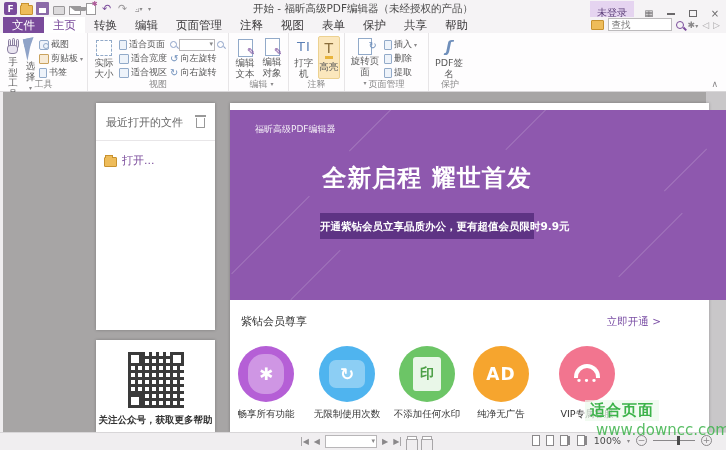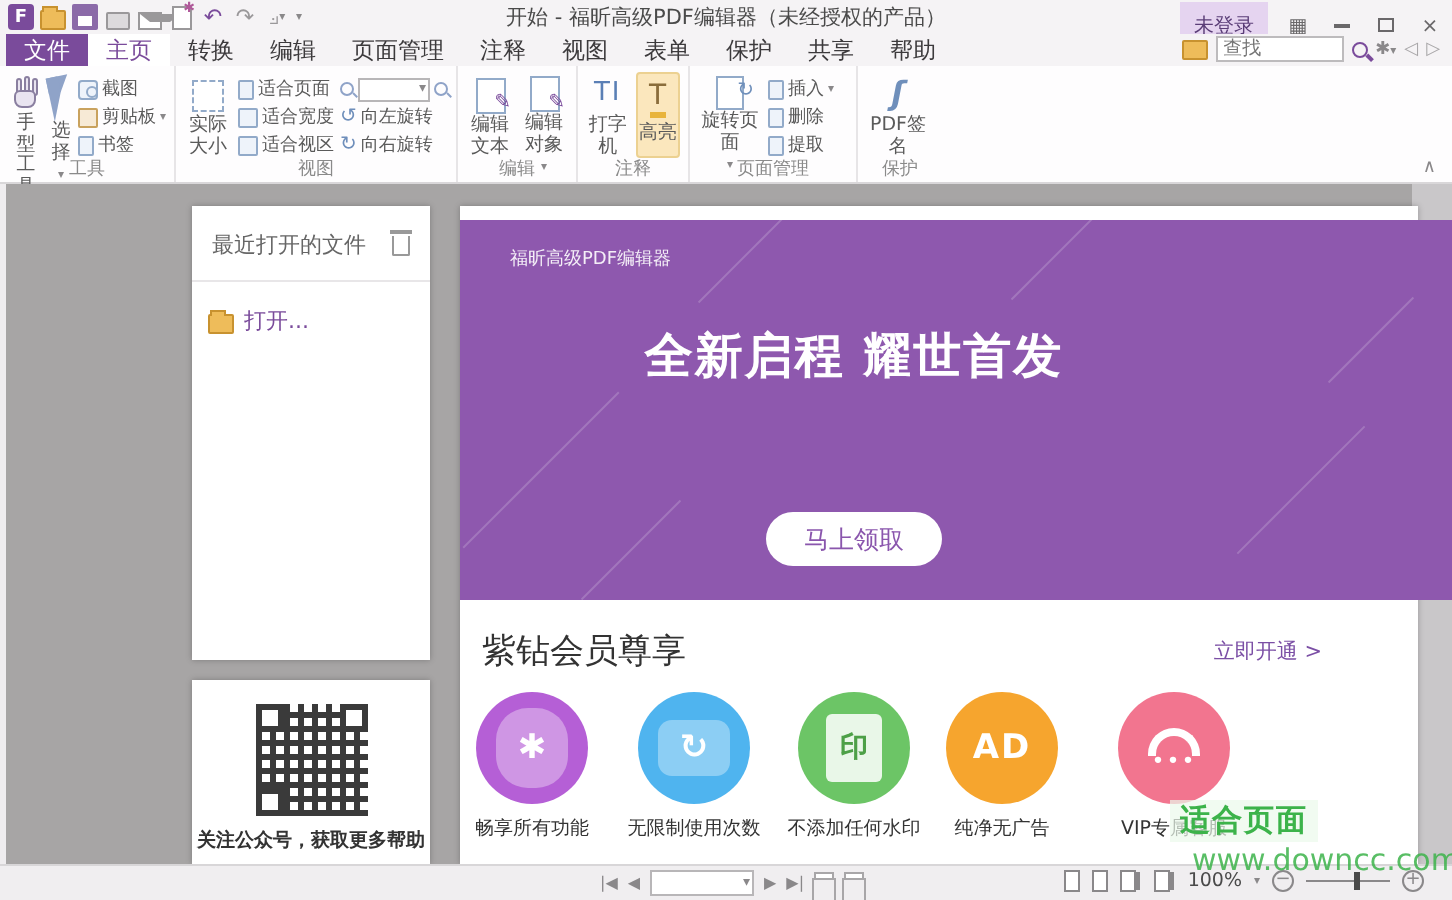--- a/index.html
+++ b/index.html
@@ -103,21 +103,21 @@
   .banner { position:absolute; left:0; top:7px; width:537px; height:190px; background:#8e58ae; overflow:hidden; }
   .banner .line { position:absolute; width:1px; background:rgba(255,255,255,.18); transform:rotate(45deg); }
   .brand { position:absolute; left:25px; top:13px; font-size:9px; color:rgba(255,255,255,.9); }
   .headline { position:absolute; left:0; top:52px; width:394px; text-align:center; font-size:24px; font-weight:bold; color:#fff; letter-spacing:1px; }
   .band { position:absolute; left:90px; top:103px; width:214px; height:26px; background:#5e3384; color:#fff; font-size:10.5px; font-weight:bold; text-align:center; line-height:26px; white-space:nowrap; }
   .band:before,.band:after { content:""; position:absolute; top:4px; width:12px; height:26px; background:#4a2568; z-index:-1; }
   .band:before { left:-8px; transform:skewY(18deg); }
   .band:after { right:-8px; transform:skewY(-18deg); }
   .cta { position:absolute; left:153px; top:146px; width:88px; height:27px; background:#fff; border-radius:14px; color:#8a56ad; font-size:12.5px; text-align:center; line-height:27px; }
   .member-row { position:absolute; left:11px; right:48px; top:211px; display:flex; justify-content:space-between; align-items:center; }
-  .member-title { font-size:17px; color:#333; }
+  .member-title { font-size:11px; color:#333; }
   .member-link { font-size:10.5px; color:#7b4fa5; }
   .features { position:absolute; left:0; top:243px; width:479px; height:80px; }
   .feature { position:absolute; width:80px; text-align:center; }
   .fcircle { width:56px; height:56px; border-radius:50%; margin:0 auto 6px auto; display:flex; align-items:center; justify-content:center; }
   .finner { display:flex; align-items:center; justify-content:center; }
   .f0 .finner { width:36px; height:40px; background:rgba(255,255,255,.35); border-radius:16px; color:#fff; font-size:17px; }
   .f1 .finner { width:36px; height:28px; background:rgba(255,255,255,.35); border-radius:7px; color:#fff; font-size:17px; font-weight:bold; }
   .f2 .finner { width:28px; height:34px; background:rgba(255,255,255,.85); border-radius:3px; color:#4da047; font-size:14px; font-weight:bold; }
   .f3 .finner { color:#fff; font-size:17px; font-weight:bold; letter-spacing:1px; }
   .f4 .finner { flex-direction:column; }
@@ -380,21 +380,21 @@
     <div class="main-panel">
       <div class="banner">
         <span class="line" style="left:40px; top:70px; height:110px;"></span>
         <span class="line" style="left:85px; top:130px; height:70px;"></span>
         <span class="line" style="left:140px; top:-10px; height:60px;"></span>
         <span class="line" style="left:300px; top:-20px; height:70px;"></span>
         <span class="line" style="left:420px; top:90px; height:90px;"></span>
         <span class="line" style="left:455px; top:30px; height:60px;"></span>
         <div class="brand">福昕高级PDF编辑器</div>
         <div class="headline">全新启程 耀世首发</div>
-        <div class="cta">马上领取</div>
+        <div class="band">开通紫钻会员立享品质办公，更有超值会员限时9.9元</div>
       </div>
 
       <div class="member-row">
         <span class="member-title">紫钻会员尊享</span>
         <span class="member-link">立即开通 &gt;</span>
       </div>
 
       <div class="features">
         <div class="feature f0" style="left:-4px">
           <div class="fcircle" style="background: rgb(181, 95, 214);">

